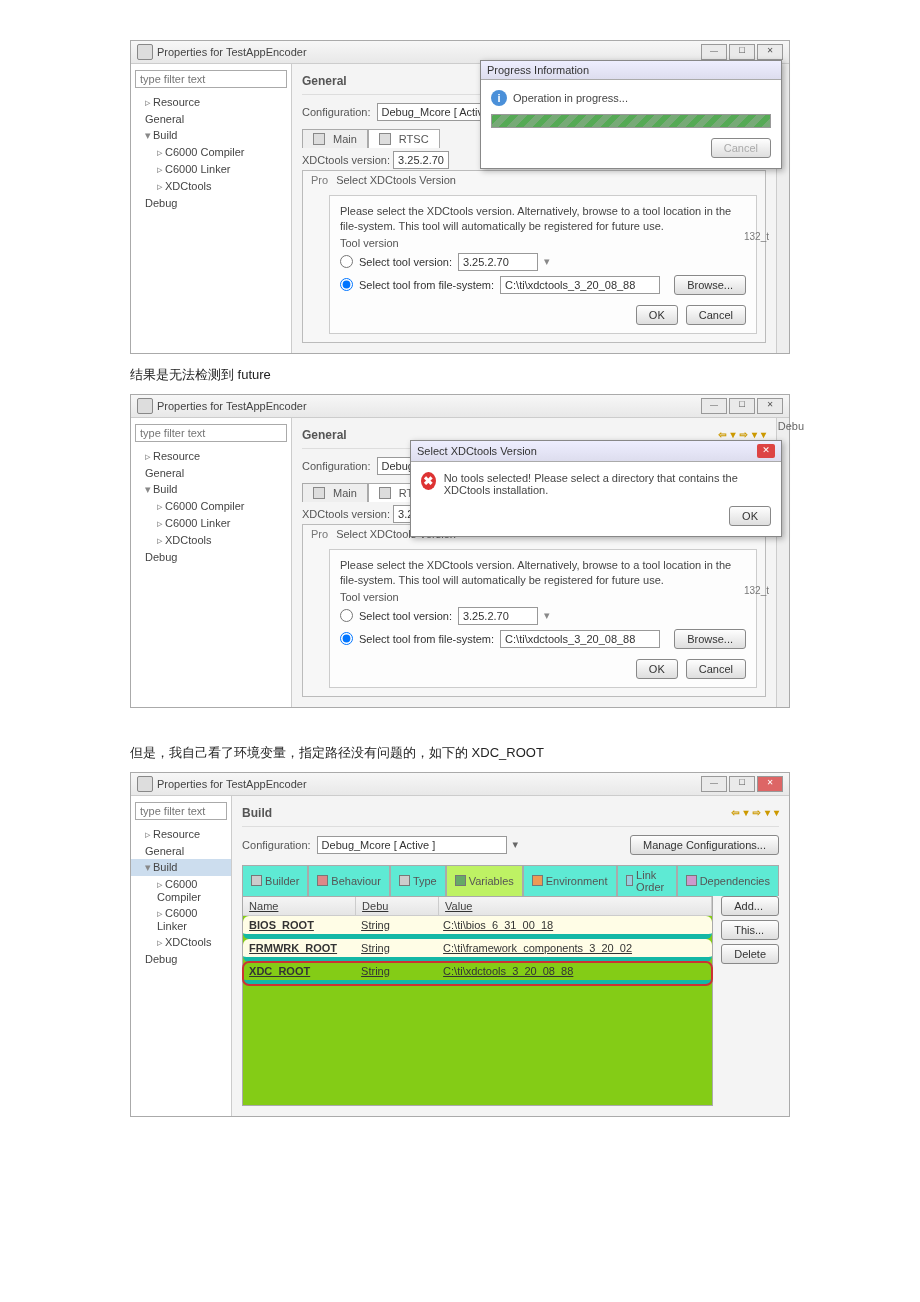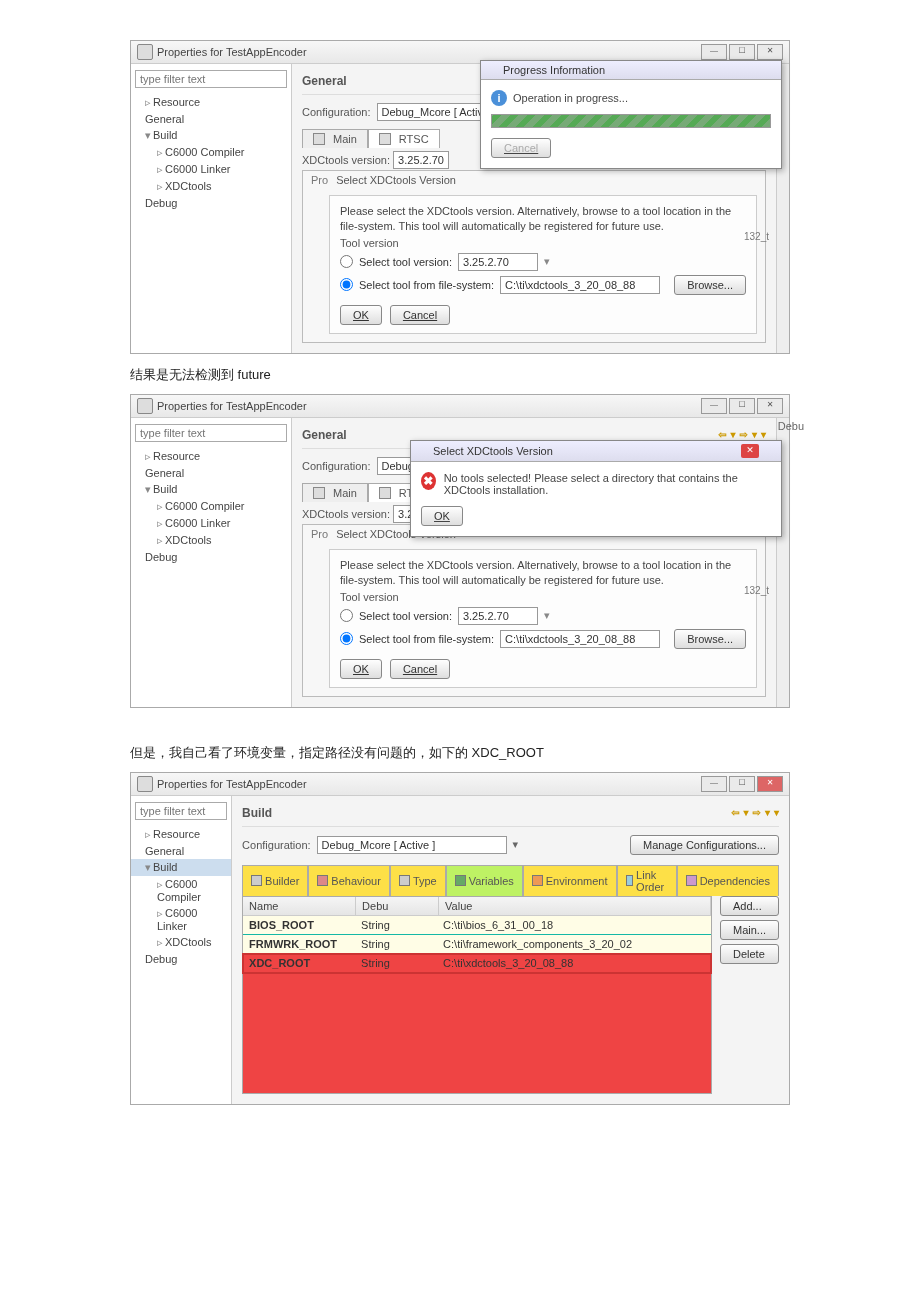--- a/index.html
+++ b/index.html
@@ -30,39 +30,39 @@
 .tabicon { width:10px; height:10px; border:1px solid #888; background:#ddd; }
 .subtxt { font-size:11px; color:#555; margin:6px 0 4px 0; }
 .panel { border:1px solid #ccc; background:#fdfdfd; padding:8px 10px; margin-top:6px; }
 .panel .pline { font-size:11px; color:#444; line-height:1.4; }
 .fieldset { margin-top:2px; }
 .fieldset .legend { font-size:11px; color:#555; margin-bottom:4px; }
 .radio { display:flex; align-items:center; gap:6px; margin:4px 0; }
 .radio input { margin:0; }
 .btn { border:1px solid #888; background:linear-gradient(#fefefe,#dedede); padding:3px 12px; font-size:11px; border-radius:3px; color:#333; cursor:pointer; }
 .btn.disabled { color:#aaa; }
-.okrow { display:flex; gap:8px; margin-top:10px;text-decoration:underline; }
+.okrow { display:flex; justify-content:flex-end; gap:8px; margin-top:10px; }
 .overlay { position:absolute; background:#fff; border:1px solid #888; box-shadow:2px 2px 6px rgba(0,0,0,.3); }
-.overlay .otitle { background:linear-gradient(#eef,#dde); padding:3px 22px; font-size:11px; border-bottom:1px solid #aaa; display:flex; align-items:center; }
+.overlay .otitle { background:linear-gradient(#eef,#dde); padding:3px 6px; font-size:11px; border-bottom:1px solid #aaa; display:flex; align-items:center; }
 .overlay .otitle .close { margin-left:auto; width:18px; height:14px; background:#d44; color:#fff; font-size:9px; text-align:center; line-height:13px; border-radius:2px; }
 .obody { padding:10px; font-size:11px; color:#444; }
 .infoicon { width:16px; height:16px; border-radius:50%; background:#4a90d9; color:#fff; text-align:center; font-weight:bold; font-size:11px; line-height:16px; margin-right:6px; }
 .erricon { width:18px; height:18px; border-radius:50%; background:#d33; color:#fff; text-align:center; font-weight:bold; font-size:12px; line-height:18px; margin-right:8px; }
 .pbar { height:12px; border:1px solid #999; background:repeating-linear-gradient(-45deg,#7a7,#7a7 6px,#5a5 6px,#5a5 12px); margin:8px 0; }
 .sidecol { width:12px; background:#eee; border-left:1px solid #ccc; }
 .small32 { position:absolute; right:-4px; font-size:10px; color:#777; }
 .caption { font-size:13px; color:#222; margin:6px 0 10px 0; font-family:"Microsoft YaHei",sans-serif; }
 .vartabs { display:flex; margin:10px 0 0 0; }
-.vartab { border:1px solid #aaa; border-bottom:none; padding:3px 8px; font-size:11px; background:#fde047; color:#555; display:flex; align-items:center; gap:3px; }
+.vartab { border:1px solid #aaa; border-bottom:none; padding:3px 8px; font-size:11px; background:#5eead4; color:#555; display:flex; align-items:center; gap:3px; }
 .vartab.active { background:#bef264; }
 .vti { width:9px; height:9px; border:1px solid #777; background:#ccc; }
-.vartable { border:1px solid #aaa; background:#ef4444; }
+.vartable { border:1px solid #aaa; background:#84cc16;text-decoration:underline; }
 .vartable .vhdr { display:flex; background:linear-gradient(#f5f5f5,#e5e5e5); border-bottom:1px solid #ccc; }
 .vartable .vhdr div { padding:3px 6px; font-size:11px; color:#444; border-right:1px solid #ccc; }
-.vartable .vrow { display:flex; border-bottom:1px solid #14b8a6; }
+.vartable .vrow { display:flex; border-bottom:5px solid #14b8a6;border-radius:6px; }
 .vartable .vrow div { padding:3px 6px; font-size:11px; color:#333; }
 .vartable .vrow.sel { background:#fffde6; }
 .vartable .vrow.hl { outline:2px solid #c33; outline-offset:-1px; }
 .colN { width:100px; } .colT { width:70px; } .colV { flex:1; }
 .sidebtns { display:flex; flex-direction:column; gap:4px; margin-left:8px; }
 .tblwrap { display:flex; }
 </style>
 </head>
 <body>
 
@@ -360,19 +360,19 @@
           </div>
           <div class="vrow hl">
             <div class="colN" style="font-weight:bold">XDC_ROOT</div>
               <div class="colT">String</div>
               <div class="colV">C:\ti\xdctools_3_20_08_88</div>
           </div>
           <div style="height:120px"></div>
         </div>
         <div class="sidebtns">
           <span class="btn">Add...</span>
-          <span class="btn">Main...</span>
+          <span class="btn">This...</span>
           <span class="btn">Delete</span>
         </div>
       </div>
     </div>
   </div>
 </div>
 
 </body></html>

